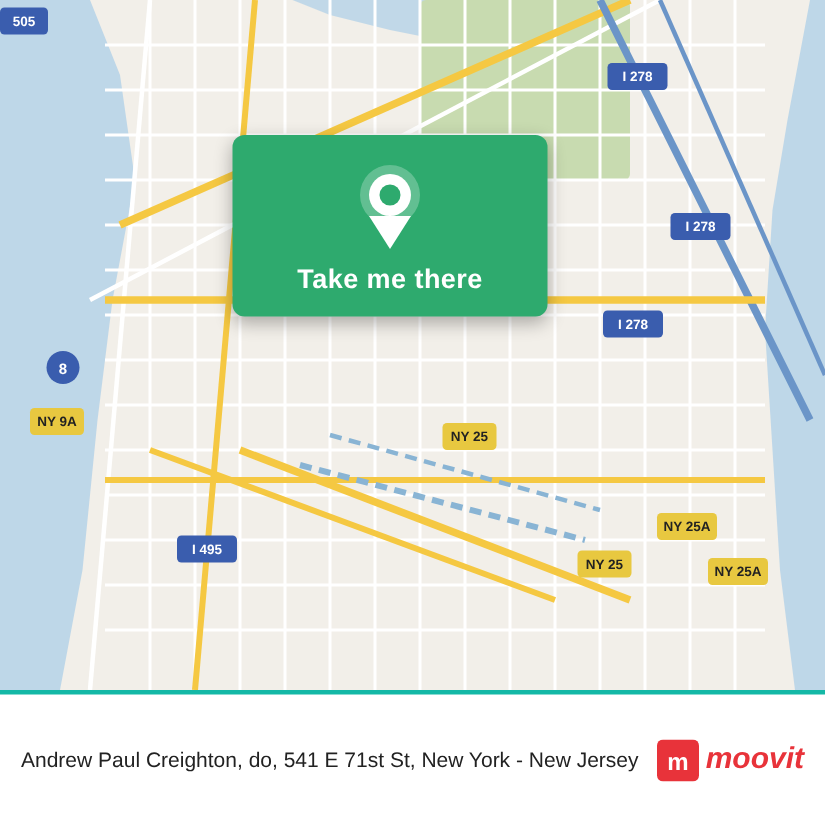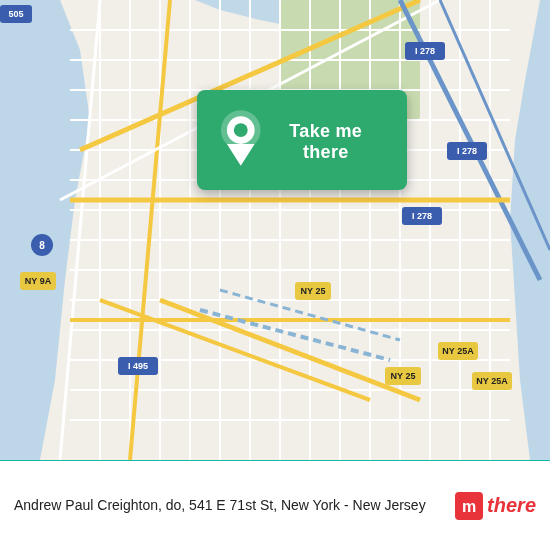--- a/index.html
+++ b/index.html
@@ -30,25 +30,25 @@
 
     
     #cta-card {
       position: absolute;
       top: 90px;
       left: 155px;
       width: 210px;
       background: #2eaa6e;
       border-radius: 8px;
       display: flex;
+      flex-direction: column;
       align-items: center;
       padding: 18px 20px 14px;
       box-shadow: 0 4px 12px rgba(0,0,0,0.3);
       z-index: 10;
-      margin-left: 42px;
     }
 
     #map-pin-icon {
       width: 48px;
       height: 58px;
       margin-bottom: 10px;
     }
 
     #cta-button {
       background: transparent;
@@ -62,21 +62,21 @@
 
     
     #info-bar {
       width: 550px;
       height: 90px;
       background: white;
       display: flex;
       align-items: center;
       padding: 12px 14px;
       gap: 10px;
-      border-top: 1px solid #14b8a6;
+      border-top: 3px solid #14b8a6;
     }
 
     #openstreetmap-credit {
       position: absolute;
       bottom: 92px;
       left: 4px;
       font-size: 9px;
       color: #333;
       background: rgba(255,255,255,0.75);
       padding: 1px 3px;
@@ -232,15 +232,15 @@
   <div id="info-text">
     <span id="info-address">Andrew Paul Creighton, do, 541 E 71st St, New York - New Jersey</span>
   </div>
 
   <div id="moovit-logo">
 
     <svg id="moovit-icon" viewBox="0 0 28 28">
       <rect width="28" height="28" rx="4" fill="#e8333a"></rect>
       <text x="14" y="20" text-anchor="middle" fill="white" font-size="16" font-weight="bold">m</text>
     </svg>
-    <span id="moovit-text" style="color:#e8333a; font-size:20px; font-weight:bold; font-style:italic;">there</span>
+    <span id="moovit-text" style="color:#e8333a; font-size:20px; font-weight:bold; font-style:italic;">moovit</span>
   </div>
 </div>
 
 </body></html>

